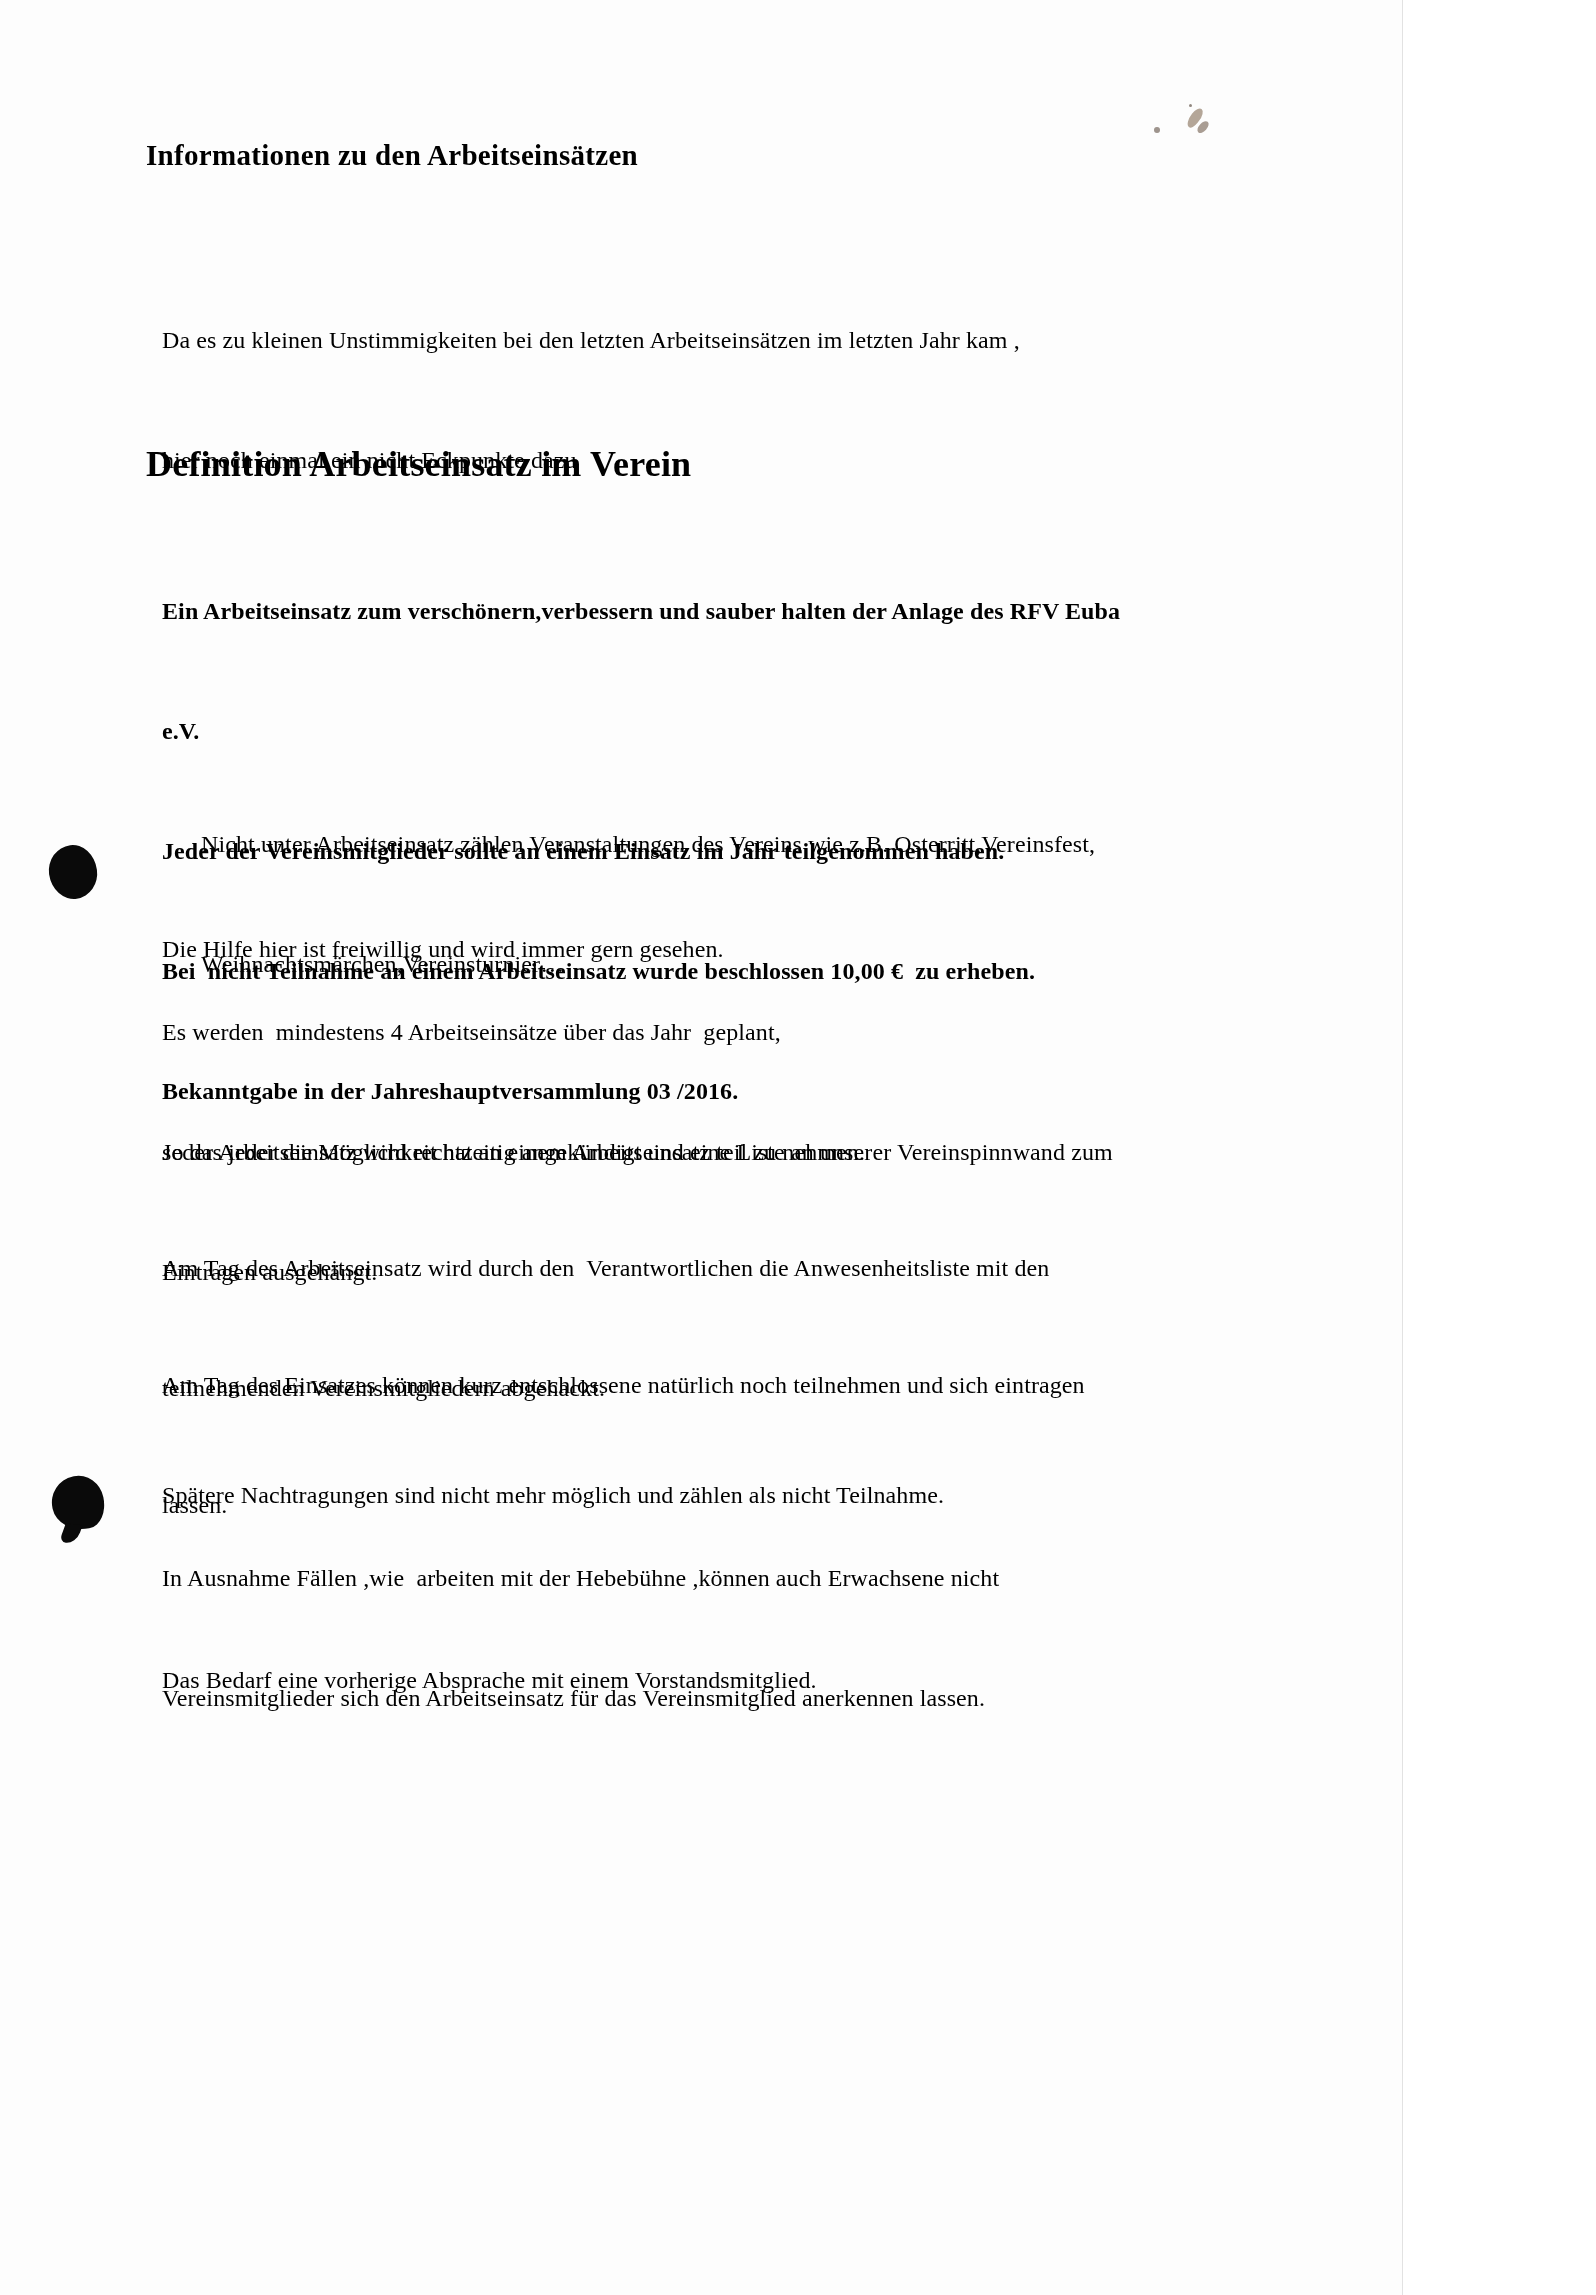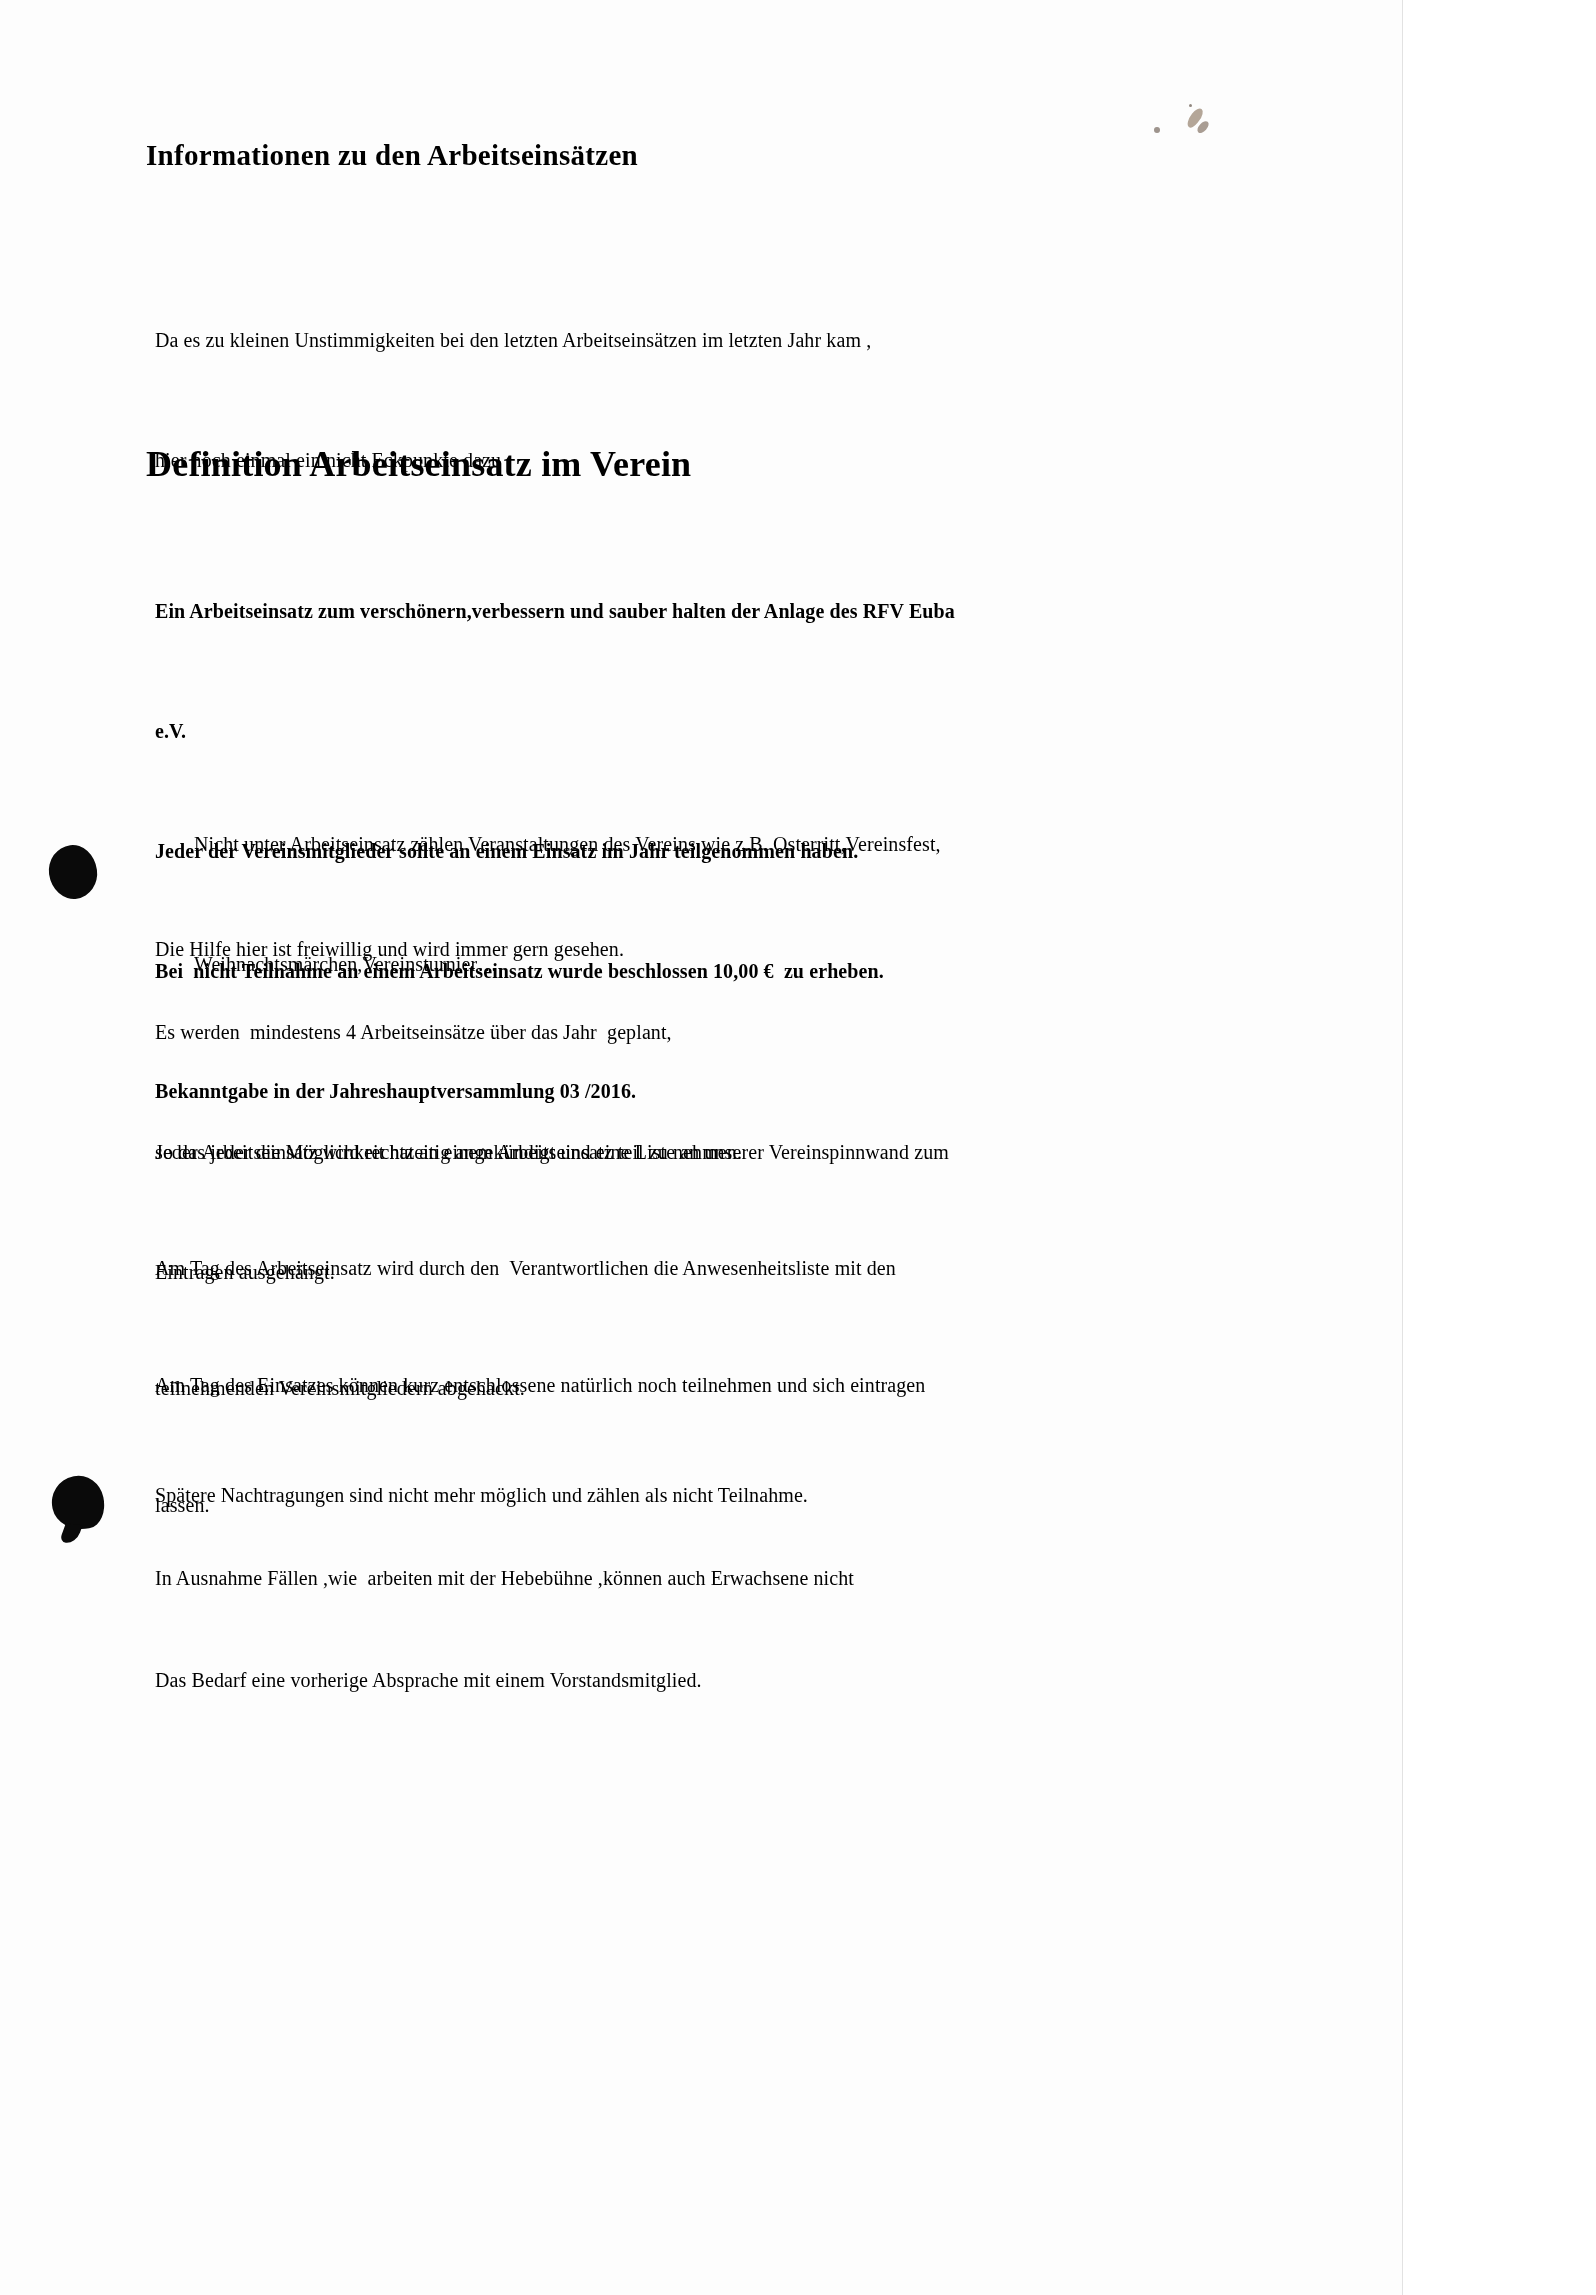--- a/index.html
+++ b/index.html
@@ -62,22 +62,22 @@
     left: 0;
     top: 139px;
     font-size: 29px;
     font-weight: bold;
     letter-spacing: 0.3px;
     white-space: nowrap;
   }
 
   .para {
     position: absolute;
-    left: 9px;
-    font-size: 20px;
+    left: 16px;
+    font-size: 24px;
     line-height: 40px;
     letter-spacing: 0.1px;
     white-space: pre;
   }
 
   .para.bold {
     font-weight: bold;
     letter-spacing: 0.1px;
   }
 
@@ -222,20 +222,21 @@
       <span class="line">Am Tag des Einsatzes können kurz entschlossene natürlich noch teilnehmen und sich eintragen</span>
       <span class="line">lassen.</span>
     </div>
 
     <div class="para" style="top:1395px;">
       <span class="line">Spätere Nachtragungen sind nicht mehr möglich und zählen als nicht Teilnahme.</span>
     </div>
 
     <div class="para" style="top:1478px;">
       <span class="line">In Ausnahme Fällen ,wie  arbeiten mit der Hebebühne ,können auch Erwachsene nicht</span>
+      <span class="line">Vereinsmitglieder sich den Arbeitseinsatz für das Vereinsmitglied anerkennen lassen.</span>
     </div>
 
     <div class="para" style="top:1580px;">
       <span class="line">Das Bedarf eine vorherige Absprache mit einem Vorstandsmitglied.</span>
     </div>
 
   </div>
 </div>
 
 

